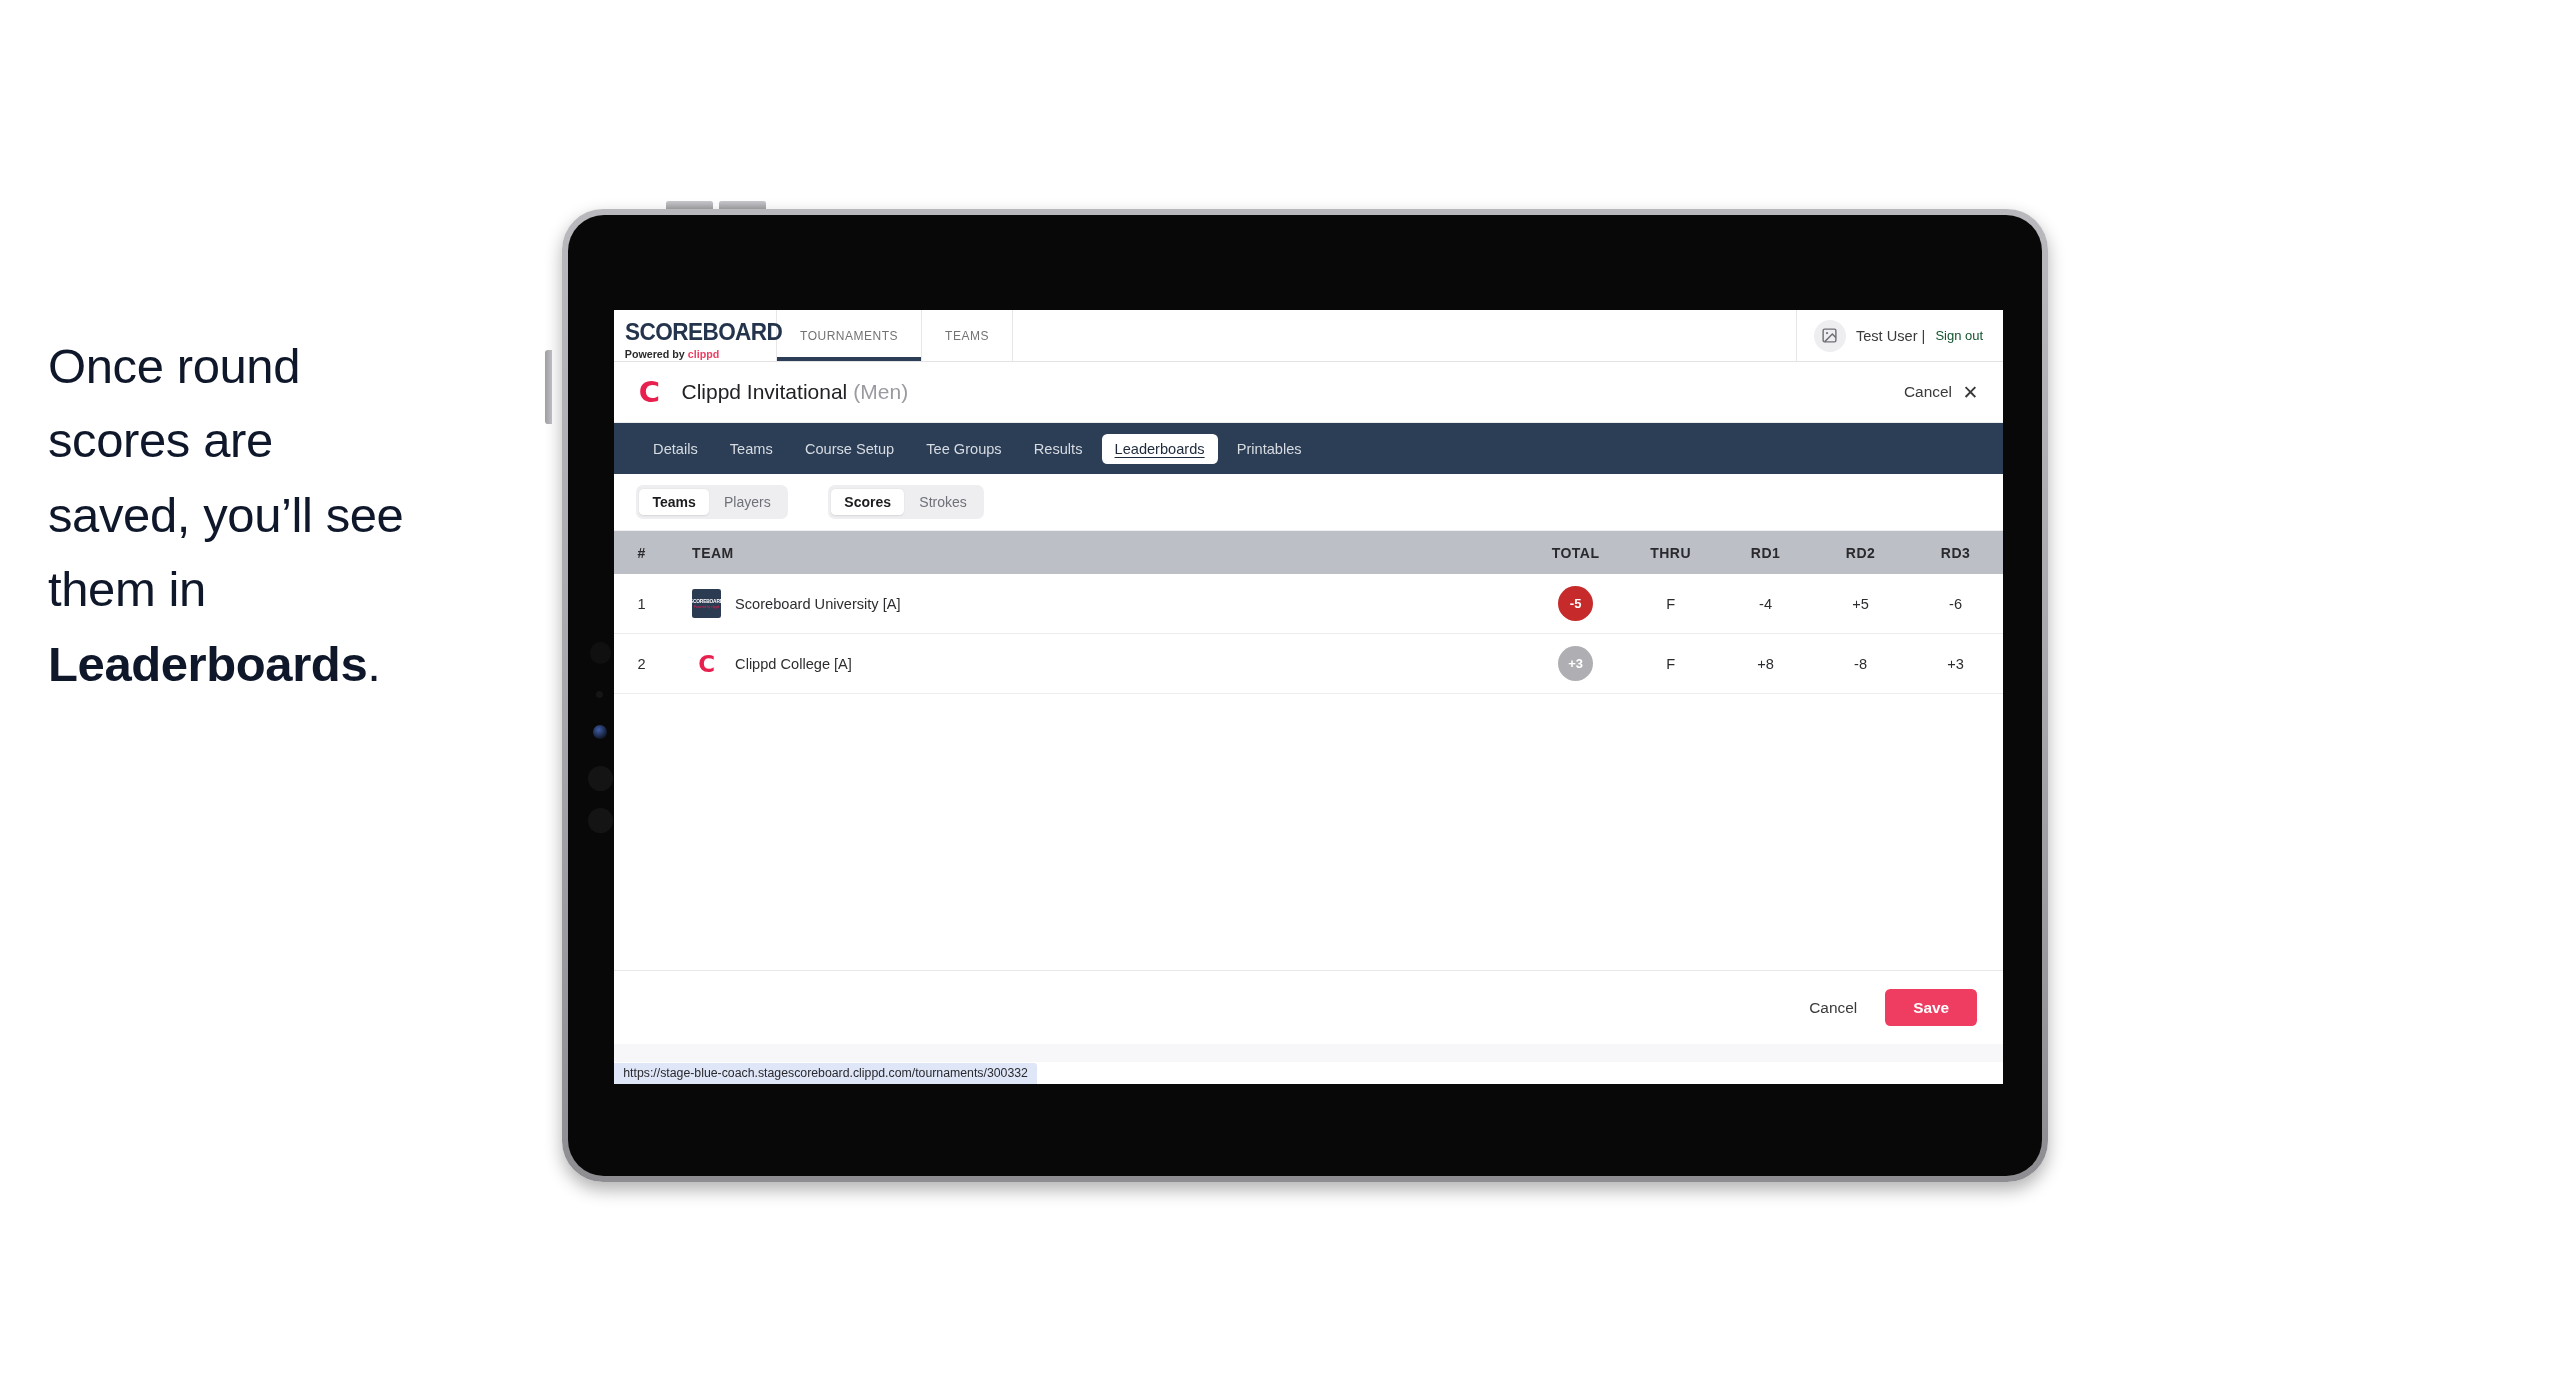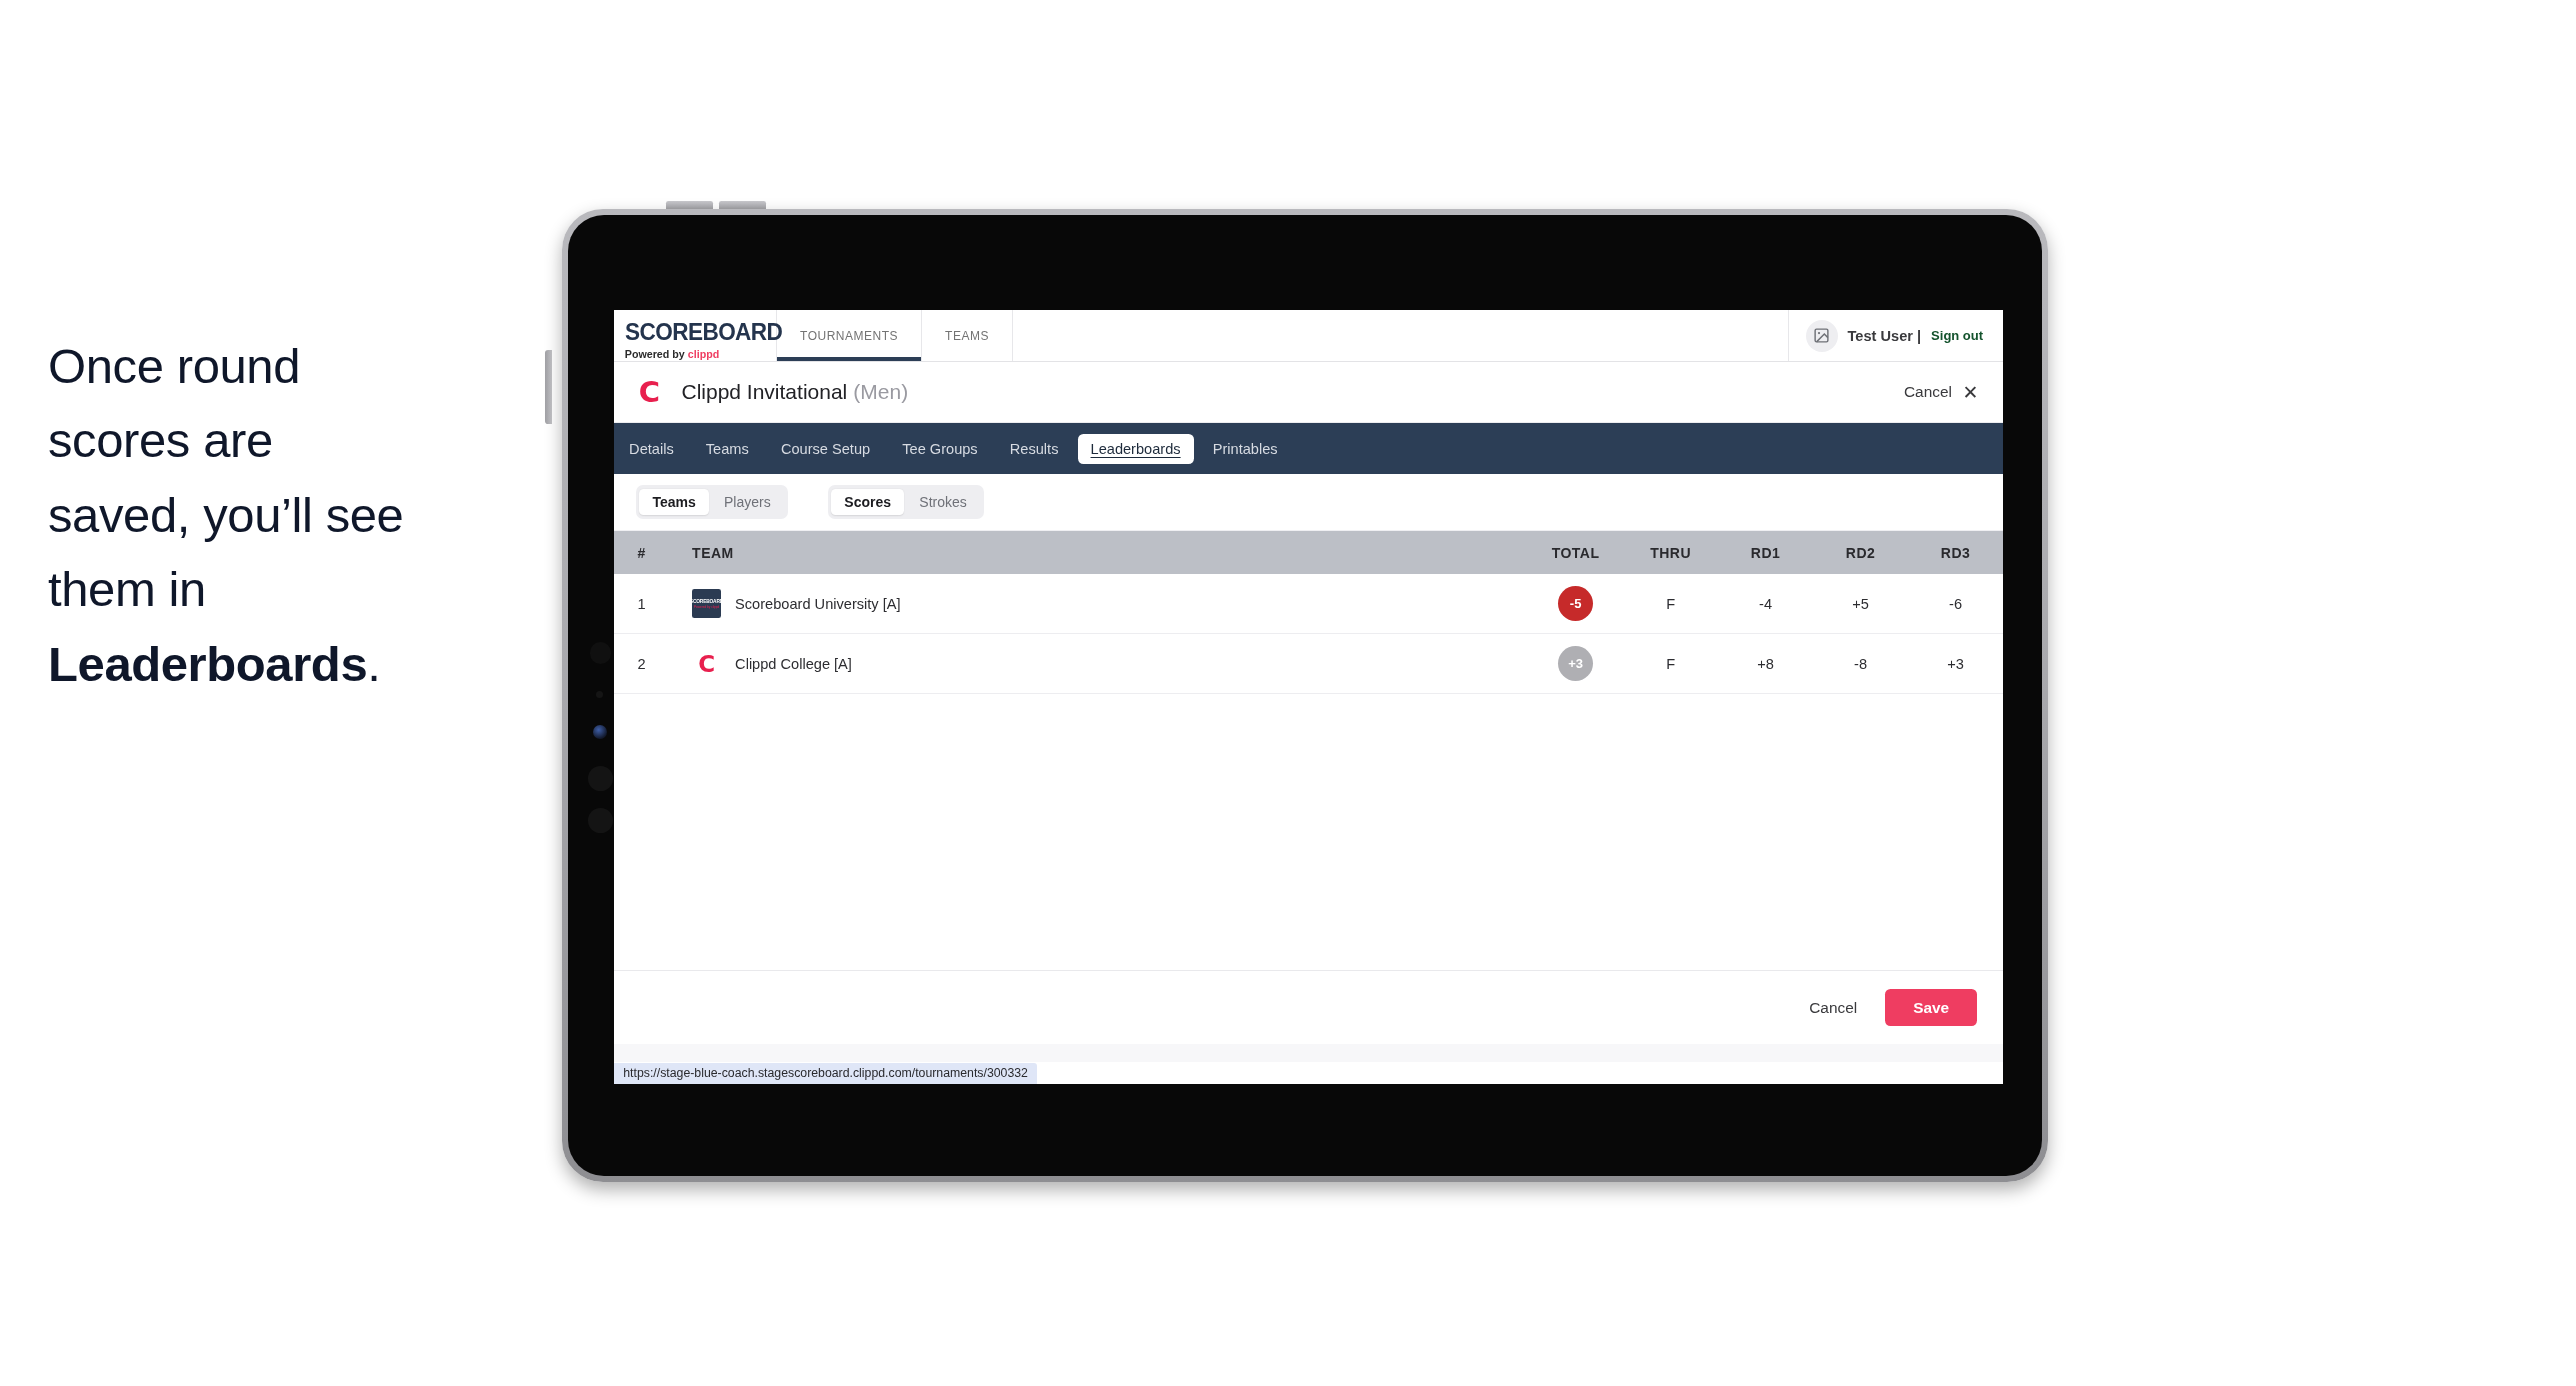--- a/index.html
+++ b/index.html
@@ -116,21 +116,20 @@
   }
   .nav-tab.active::after {
     content: ""; position: absolute; left: 0; right: 0; bottom: 0;
     height: 3.8px; background: #2c3e56;
   }
   .appbar-spacer { flex: 1; border-right: 0.8px solid #e7e7ea; }
 
   .user-area {
     display: flex; align-items: center; gap: 10px;
     padding: 0 20px 0 17px;
-    font-weight: bold;
   }
   .avatar {
     width: 32px; height: 32px; border-radius: 50%;
     background: #eeeef1;
     display: flex; align-items: center; justify-content: center;
   }
   .user-name { font-size: 14.6px; color: #3a3a3d; }
   .signout { font-size: 13px; color: #14532d; cursor: pointer; }
 
   
@@ -153,21 +152,21 @@
     cursor: pointer;
   }
   .cancel-top { font-size: 15.4px; color: #3a3a3d; }
   .x-icon { font-size: 19px; color: #3a3a3d; line-height: 1; }
 
   
   .subnav {
     height: 51px;
     background: #2c3e56;
     display: flex; align-items: center;
-    padding: 0 2px;
+    padding: 0 26px;
     gap: 6.1px;
   }
   .subnav-tab {
     padding: 7px 13px;
     font-size: 14.6px;
     color: #d7dbe2;
     border-radius: 5.4px;
     cursor: pointer;
     white-space: nowrap;
   }

